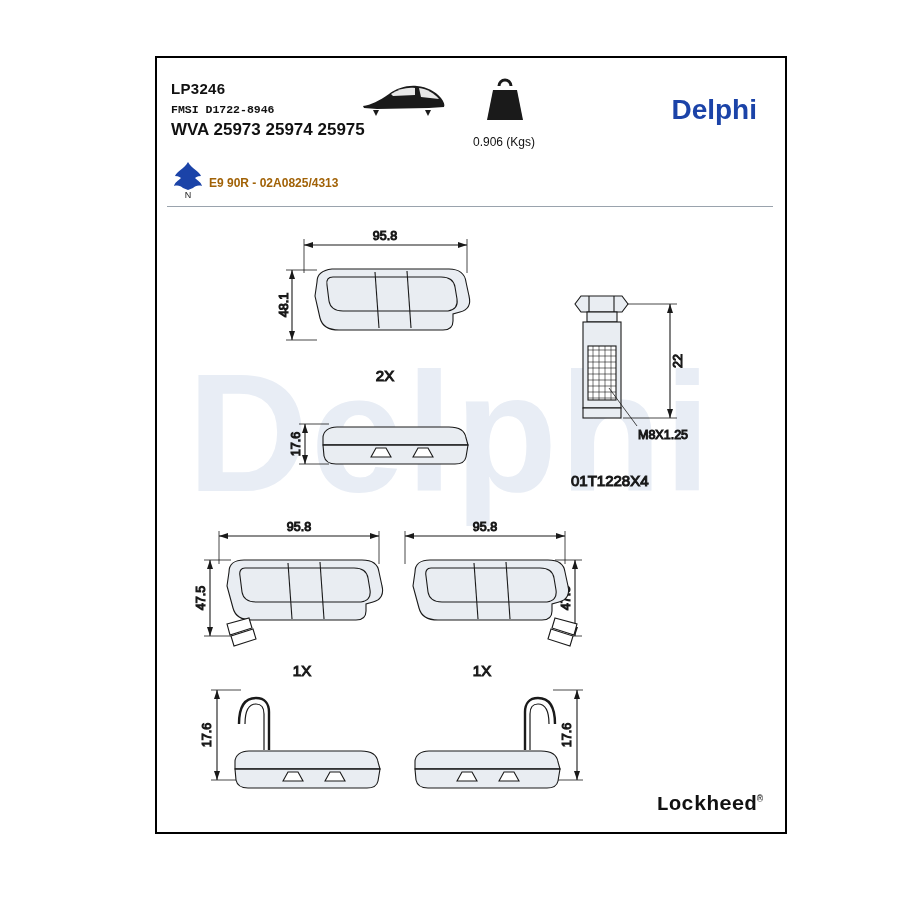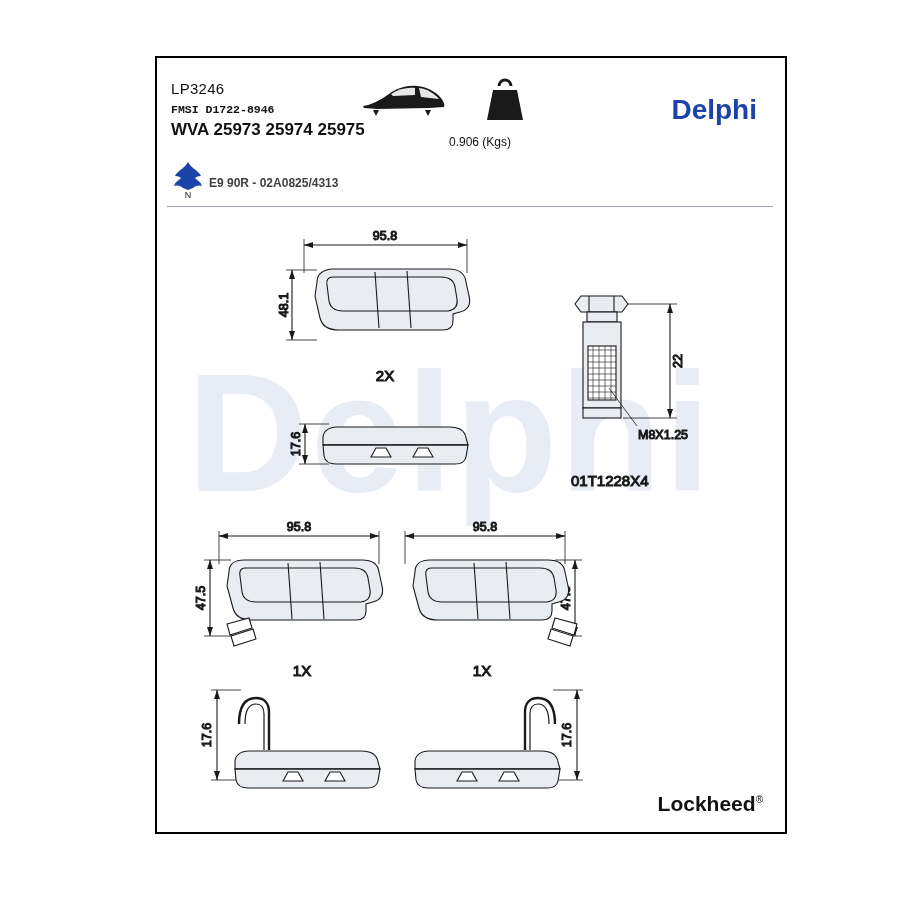--- a/index.html
+++ b/index.html
@@ -26,57 +26,57 @@
   .frame{
     position:absolute;
     left:155px;top:56px;width:628px;height:774px;
     border:2px solid #000;
     background:transparent;
     z-index:2;
   }
   
   .hdr-code{
     position:absolute;left:14px;top:22px;
-    font-size:15px;font-weight:normal;color:#111;
+    font-size:15px;font-weight:bold;color:#111;
     letter-spacing:.3px;
   }
   .hdr-fmsi{
     position:absolute;left:14px;top:45px;
     font-size:11.5px;font-weight:bold;color:#111;font-family:Liberation Mono, monospace;
   }
   .hdr-wva{
     position:absolute;left:14px;top:62px;
     font-size:17px;font-weight:bold;color:#111;
   }
   .car-icon{position:absolute;left:200px;top:20px;}
   .weight-icon{position:absolute;left:320px;top:14px;}
   .weight-label{
-    position:absolute;left:292px;top:77px;width:110px;text-align:left;
+    position:absolute;left:292px;top:77px;width:110px;text-align:center;
     font-size:12px;color:#111;
   }
   .brand{
     position:absolute;right:28px;top:36px;
     font-size:28px;font-weight:bold;color:#1b43a8;
     letter-spacing:0px;
     font-family:"Liberation Sans", sans-serif;
   }
   .eco-icon{position:absolute;left:14px;top:102px;}
   .ece-text{
     position:absolute;left:52px;top:118px;
-    font-size:12px;font-weight:bold;color:#404040;
+    font-size:12px;font-weight:bold;color:#a16207;
   }
   .hdr-rule{
     position:absolute;left:10px;top:148px;width:606px;height:1px;
     background:#9aa3ad;
   }
   
   .lockheed{
     position:absolute;right:22px;bottom:16px;
     font-size:21px;font-weight:bold;color:#111;
-    font-family:Liberation Sans, sans-serif;
+    font-family:Liberation Mono, monospace;
   }
   .lockheed sup{font-size:10px;vertical-align:super;font-weight:normal;}
 
   .drawing{
     position:absolute;left:0;top:0;width:624px;height:770px;
     z-index:3;
   }
   .lbl{
     font-family:"Liberation Sans", sans-serif;
     font-size:12.5px;fill:#111;

